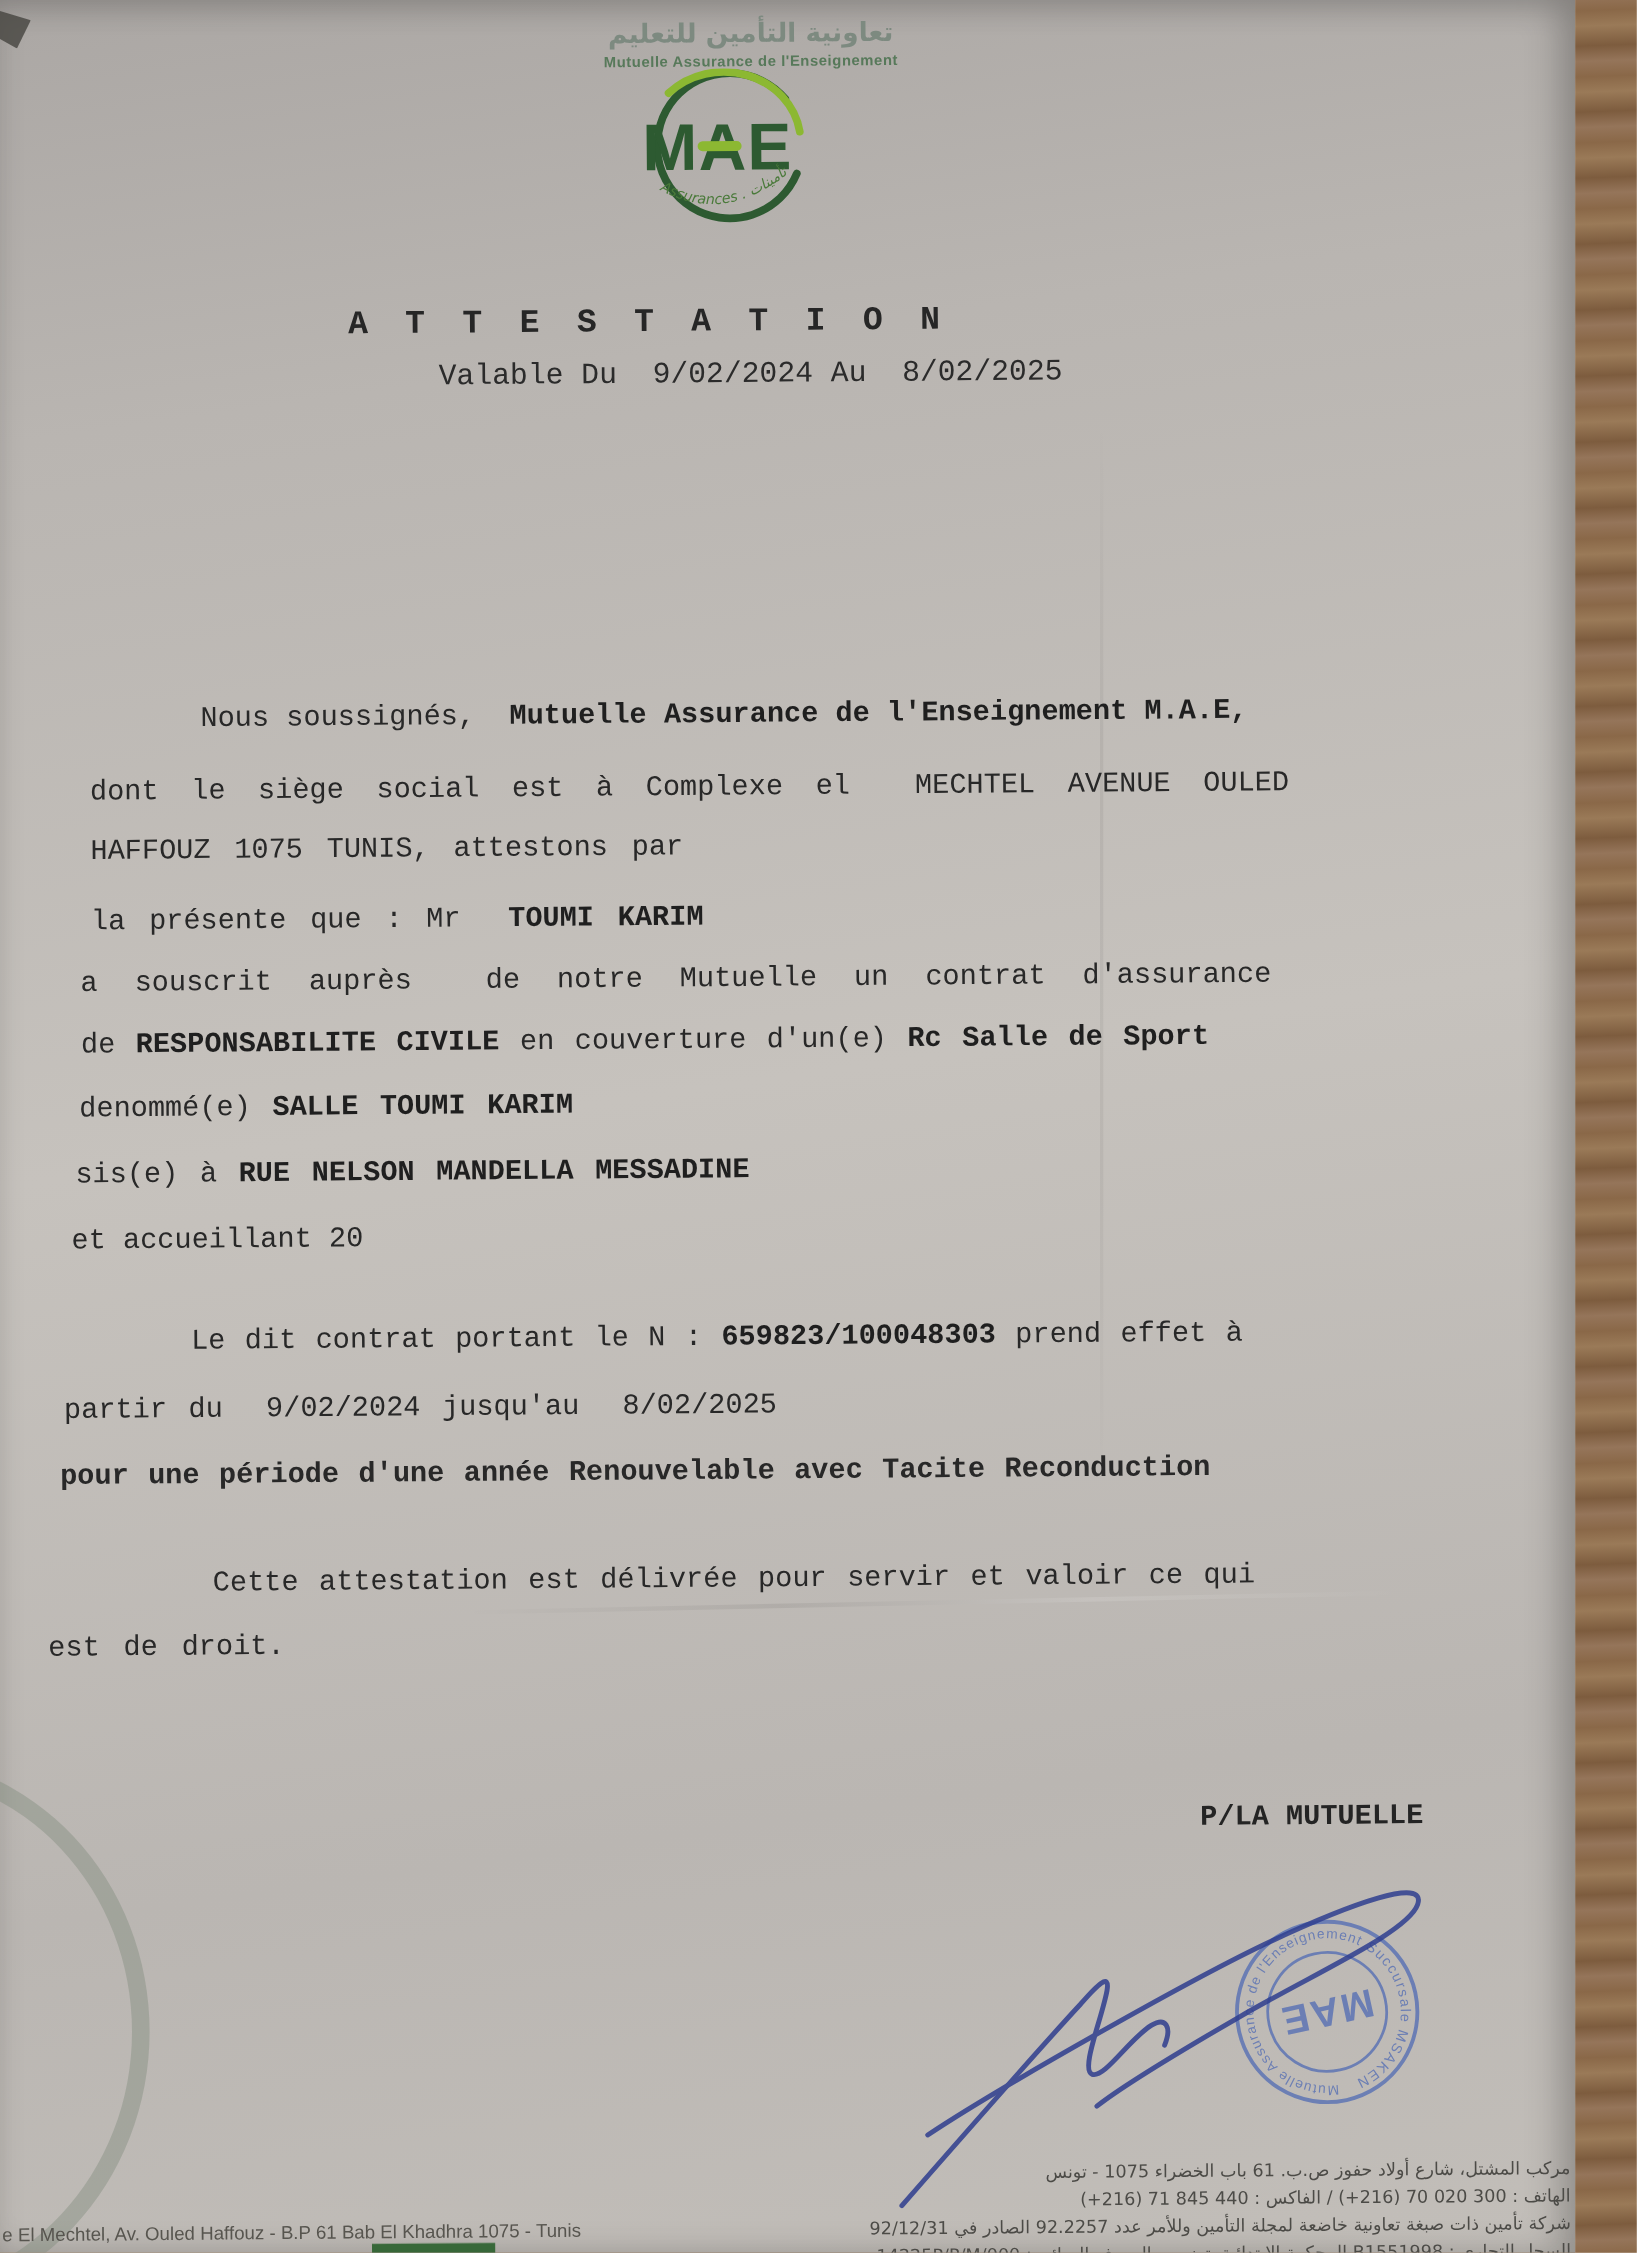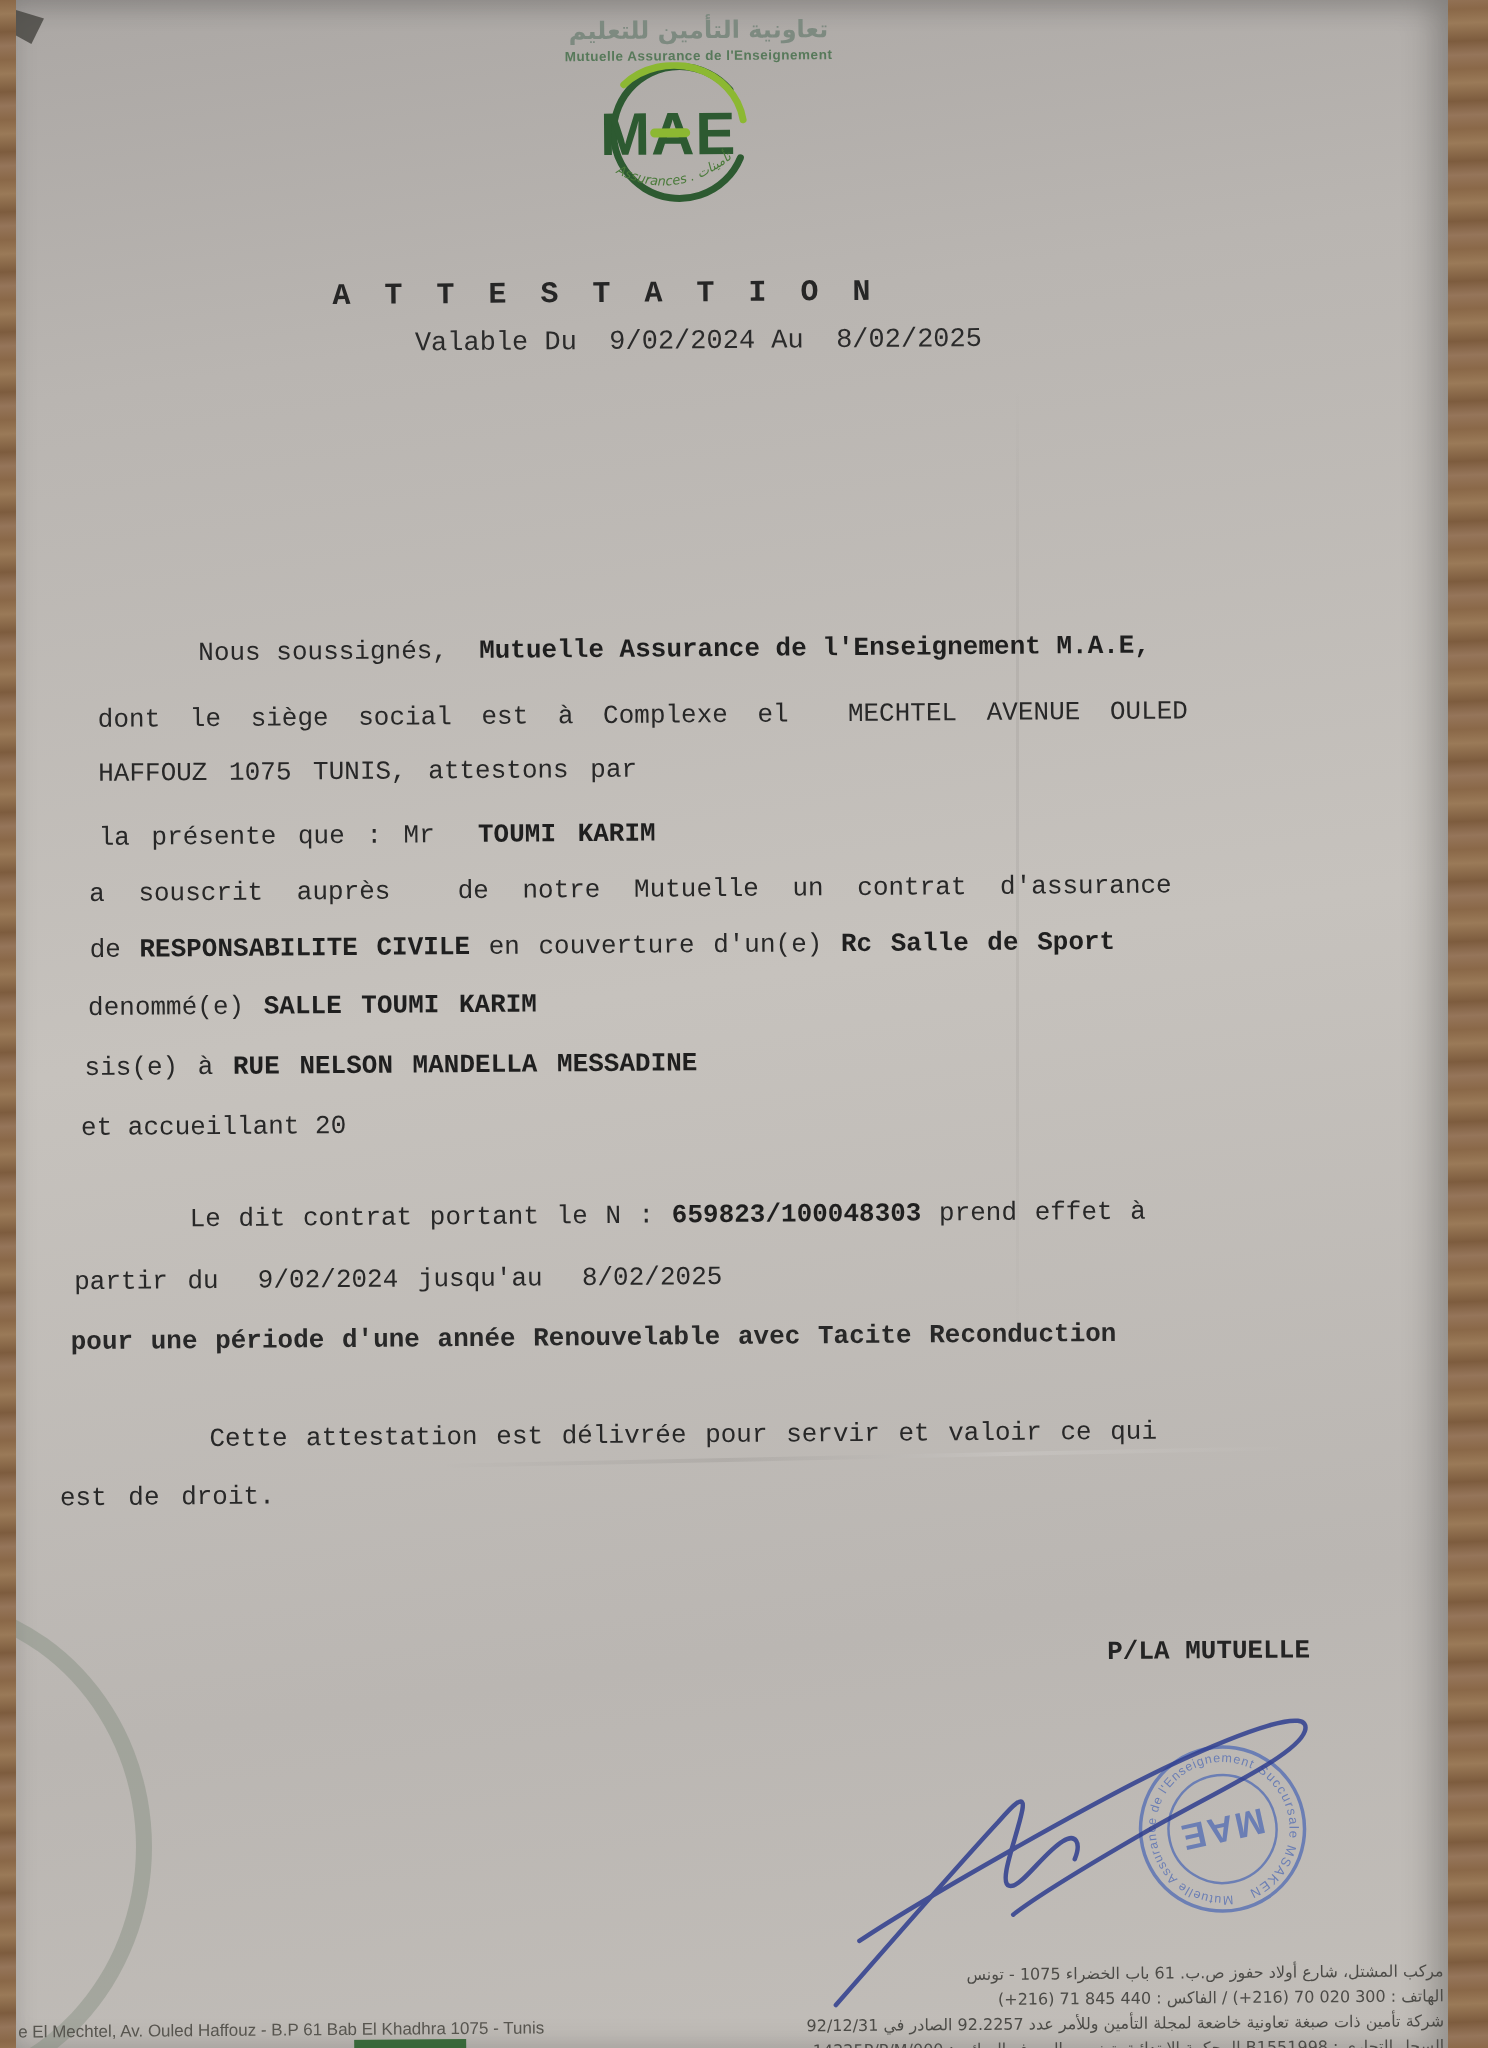--- a/index.html
+++ b/index.html
@@ -2,21 +2,21 @@
 <html><head>
 <meta charset="utf-8">
 <style>
   html,body{margin:0;padding:0;}
   body{
     width:1488px;height:2048px;overflow:hidden;position:relative;
     background:repeating-linear-gradient(178deg,#8a6848 0px,#9a7a58 14px,#7d5c3e 32px,#95755a 46px,#8a6848 60px);
     font-family:"Liberation Sans",sans-serif;
   }
   .paper{
-    position:absolute;left:16px;top:0;width:1432px;height:2048px;overflow:hidden;
+    position:absolute;left:0;top:0;width:1432px;height:2048px;overflow:hidden;
     background:linear-gradient(172deg,#aba7a4 0%,#b9b5b1 18%,#c6c2bd 48%,#bab6b2 78%,#c2beb9 100%);
     box-shadow:inset -18px 0 30px rgba(0,0,0,.18), inset 0 10px 25px rgba(0,0,0,.10);
   }
   .crease-v{position:absolute;left:1000px;top:380px;width:3px;height:980px;
     background:linear-gradient(180deg,rgba(0,0,0,0) 0%,rgba(0,0,0,.06) 30%,rgba(0,0,0,.05) 70%,rgba(0,0,0,0) 100%);}
   .crease-d{position:absolute;left:420px;top:1455px;width:860px;height:4px;transform:rotate(-1.2deg);
     background:linear-gradient(90deg,rgba(0,0,0,0),rgba(0,0,0,.07),rgba(255,255,255,.12),rgba(0,0,0,0));}
   .corner-mark{position:absolute;left:0;top:10px;width:28px;height:34px;background:#45443f;opacity:.8;
     clip-path:polygon(0 0,100% 25%,55% 100%,0 75%);}
   .tilt{position:absolute;left:0;top:0;width:1432px;height:2048px;transform:rotate(-0.45deg);transform-origin:700px 1000px;}

